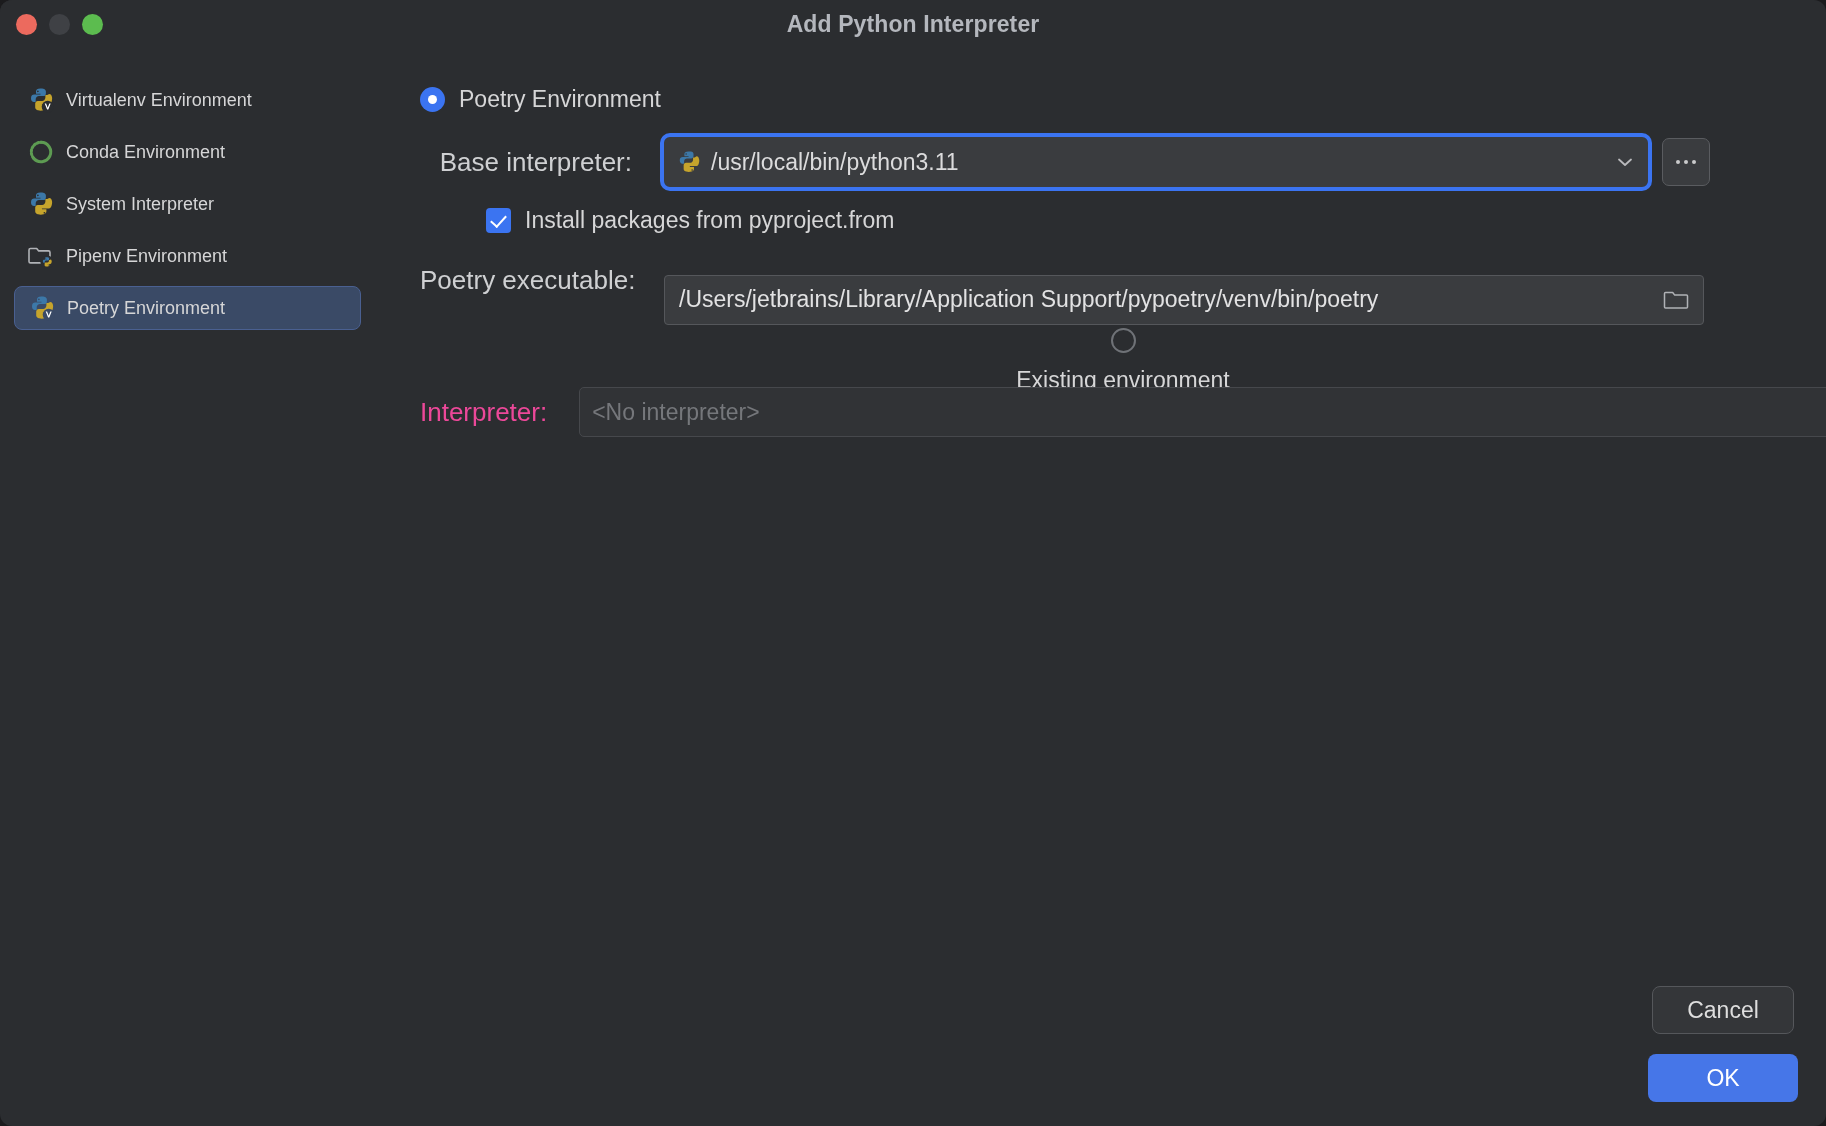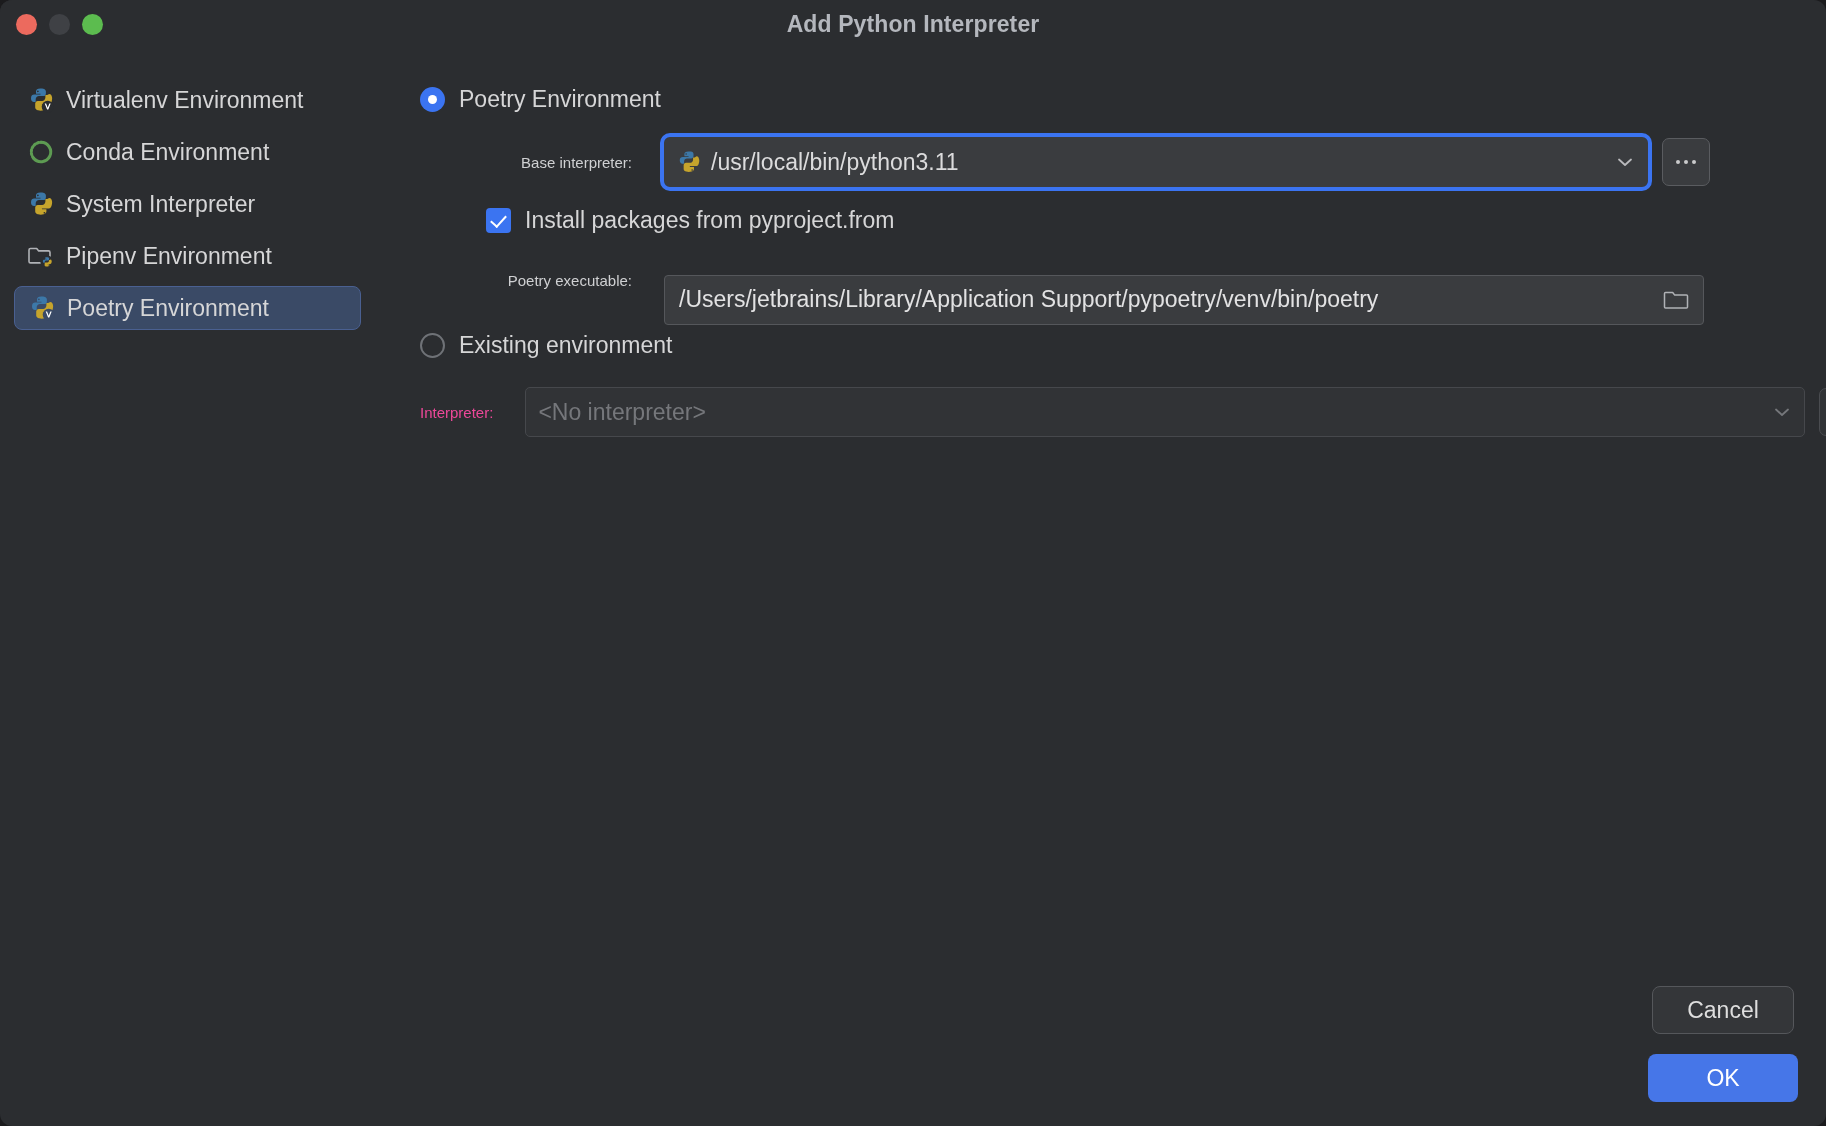--- a/index.html
+++ b/index.html
@@ -71,21 +71,21 @@
     gap: 12px;
     padding-left: 14px;
     border-radius: 8px;
     box-sizing: border-box;
   }
   .side-item.selected {
     background: #3a4a66;
     border: 1px solid #4a6091;
   }
   .side-label {
-    font-size: 23px;
+    font-size: 18px;
     color: #d6d6d7;
     white-space: nowrap;
   }
   .side-icon {
     width: 26px; height: 26px;
     flex: 0 0 26px;
     position: relative;
   }
 
   
@@ -127,21 +127,21 @@
     font-size: 23px;
     color: #d6d6d7;
   }
 
   .field-row {
     display: flex;
     align-items: center;
     height: 52px;
   }
   .field-label {
-    font-size: 15px;
+    font-size: 26px;
     color: #cfd0d2;
     text-align: right;
     white-space: nowrap;
   }
   .field-label.disabled { color: #ec4899; }
 
   
   .combo-wrap {
     position: relative;
     display: flex;
@@ -401,21 +401,21 @@
       <div class="textfield" style="margin-left:32px; width:1040px;">
         <span class="tf-text">/Users/jetbrains/Library/Application Support/pypoetry/venv/bin/poetry</span>
         <span>
           <svg width="26" height="24" viewBox="0 0 26 24">
             <path d="M2.5 4.5h7.2l2 2.6h11.8c.6 0 1 .5 1 1v11c0 .6-.5 1-1 1H2.5c-.6 0-1-.5-1-1V5.5c0-.6.5-1 1-1z" fill="none" stroke="#b0b2b6" stroke-width="1.5" stroke-linejoin="round"></path>
           </svg>
         </span>
       </div>
     </div>
 
-    <div class="radio-row" style="margin-top:22px;">
+    <div class="radio-row" style="margin-top:22px;flex-direction:column;">
       <span class="radio off"></span>
       <span class="radio-label">Existing environment</span>
     </div>
 
     <div class="field-row" style="margin-top:24px;">
       <span class="field-label disabled" style="width:212px;">Interpreter:</span>
       <div class="combo-wrap" style="margin-left:32px;">
         <div class="combo disabled" style="width:1280px;">
           <span class="combo-text disabled">&lt;No interpreter&gt;</span>
           <span>

